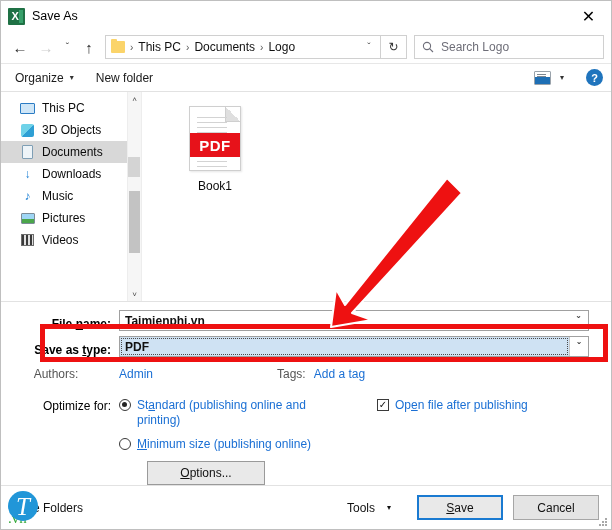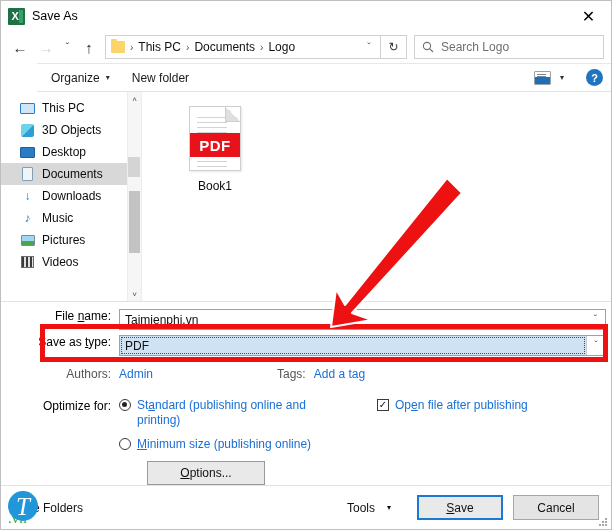--- a/index.html
+++ b/index.html
@@ -163,21 +163,20 @@
   
   .toolbar {
     height: 29px;
     flex: 0 0 29px;
     display: flex;
     align-items: center;
     border-top: 1px solid #e7e7e7;
     border-bottom: 1px solid #e2e2e2;
     padding: 0 8px 0 14px;
     background: #ffffff;
-    margin-left: 36px;
   }
   .tb-item {
     font-size: 12px;
     color: #1a1a1a;
     display: flex;
     align-items: center;
     margin-right: 22px;
   }
   .tb-caret {
     font-size: 8px;
@@ -389,24 +388,25 @@
 
   
   .form-area {
     flex: 0 0 auto;
     padding: 7px 0 0 0;
     background: #ffffff;
     position: relative;
   }
   .frow {
     display: flex;
-    align-items: flex-start;
+    align-items: flex-end;
     height: 22px;
     margin-bottom: 4px;
-    padding-right: 5px;
+    padding-right: 22px;
+    font-weight: bold;
   }
   .flabel {
     width: 118px;
     flex: 0 0 118px;
     text-align: right;
     padding-right: 8px;
     font-size: 12px;
     color: #000000;
   }
   u { text-decoration: underline; }
@@ -455,21 +455,21 @@
   .meta-row {
     display: flex;
     align-items: center;
     height: 20px;
     margin-top: 7px;
     font-size: 12px;
   }
   .meta-label {
     width: 118px;
     flex: 0 0 118px;
-    text-align: right;
+    text-align: center;
     padding-right: 8px;
     color: #555555;
   }
   .meta-link { color: #1a6fd4; }
   .meta-label2 {
     color: #555555;
     margin-left: 124px;
     padding-right: 8px;
   }
 
@@ -712,26 +712,20 @@
         <span class="si-ico">
             <span class="ico-pc"></span>
           </span>
         <span>This PC</span>
       </div>
       <div class="side-item">
         <span class="si-ico">
             <span class="ico-3d"></span>
           </span>
         <span>3D Objects</span>
-      </div>
-      <div class="side-item">
-        <span class="si-ico">
-            <span class="ico-desktop"></span>
-          </span>
-        <span>Desktop</span>
       </div>
       <div class="side-item selected">
         <span class="si-ico">
             <span class="ico-doc"></span>
           </span>
         <span>Documents</span>
       </div>
       <div class="side-item">
         <span class="si-ico ico-dl">↓</span>
         <span>Downloads</span>

